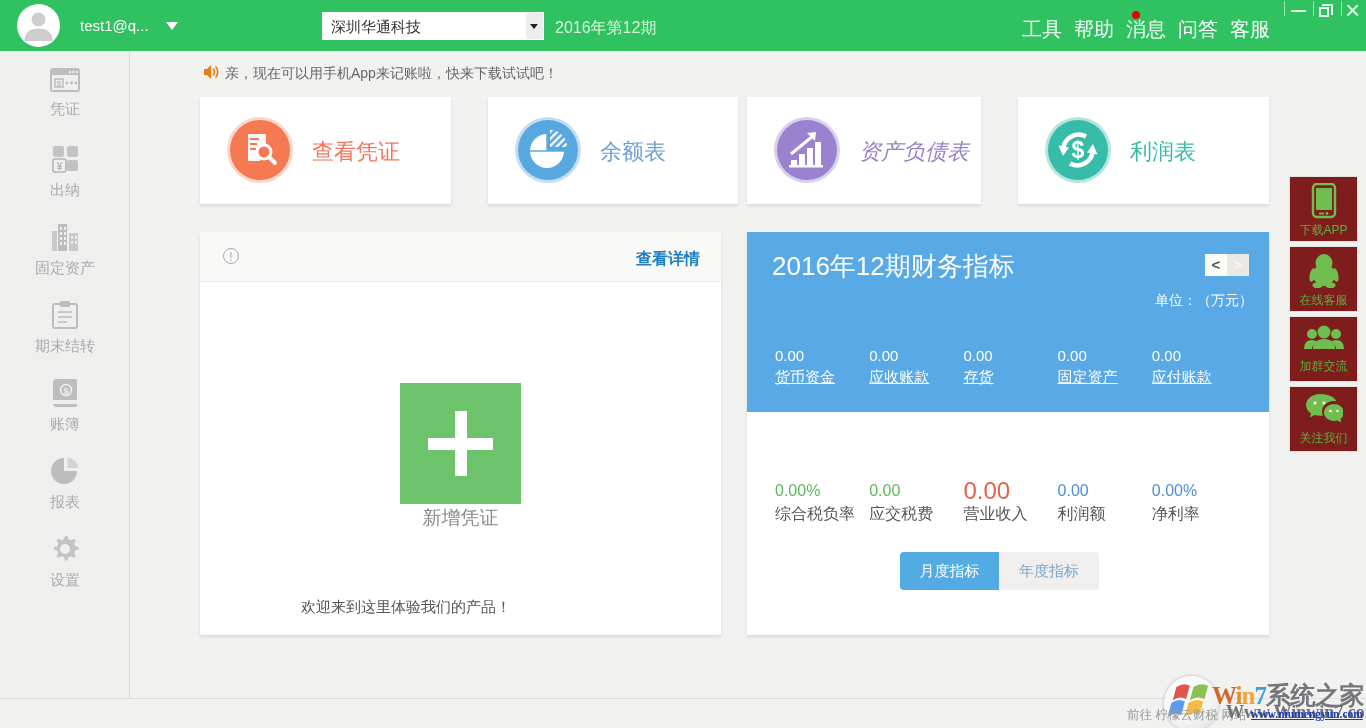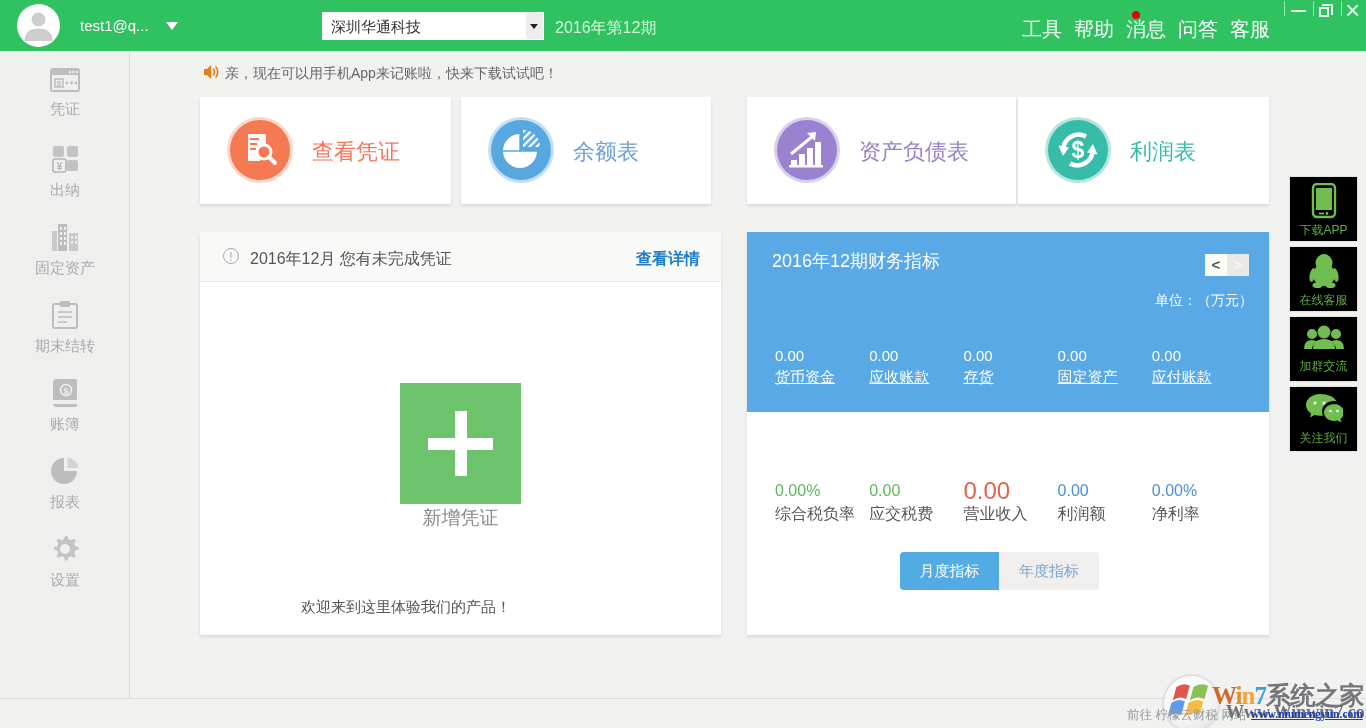--- a/index.html
+++ b/index.html
@@ -49,42 +49,42 @@
 #lphead .more { position:absolute; right:21px; top:17px; font-size:16px; color:#1c7ec8; font-weight:bold; }
 #plus { position:absolute; left:200px; top:151px; width:121px; height:121px; background:#6cc36c; }
 #plus .h { position:absolute; left:28px; top:55px; width:65px; height:12px; background:#fff; }
 #plus .v { position:absolute; left:55px; top:28px; width:12px; height:65px; background:#fff; }
 #newvo { position:absolute; left:0; top:273px; width:521px; text-align:center; font-size:19px; color:#8a8a8a; }
 #welcome { position:absolute; left:0; top:366px; width:412px; text-align:center; font-size:15px; color:#555; }
 
 
 #rpanel { position:absolute; left:747px; top:232px; width:522px; height:403px; background:#fff; box-shadow:0 2px 3px rgba(0,0,0,0.10); }
 #rblue { position:absolute; left:0; top:0; width:522px; height:180px; background:#58a9e6; }
-#rtitle { position:absolute; left:25px; top:17px; font-size:18px; color:#fff; }
+#rtitle { position:absolute; left:25px; top:17px; font-size:26px; color:#fff; }
 #rnav { position:absolute; left:458px; top:22px; width:44px; height:22px; }
 #rnav .p { position:absolute; left:0; top:0; width:22px; height:22px; background:#fbfbfa; color:#555; font-size:15px; text-align:center; line-height:22px; font-weight:bold; }
 #rnav .n { position:absolute; left:22px; top:0; width:22px; height:22px; background:#e9e8e5; color:#f7f5f2; font-size:15px; text-align:center; line-height:22px; font-weight:bold; }
 #runit { position:absolute; right:16px; top:60px; font-size:14px; color:#fff; }
 .statrow { position:absolute; left:28px; width:471px; display:flex; }
 .statrow .col { flex:1; text-align:left; }
 #bluestats { top:115px; color:#fff; }
 #bluestats .num { font-size:15px; }
 #bluestats .lab { font-size:15px; margin-top:4px;text-decoration:underline; }
 #whitestats { top:248px; }
 #whitestats .num { font-size:16px; height:22px; line-height:22px; }
 #whitestats .lab { font-size:16px; color:#555; margin-top:2px; }
 #whitestats .col:nth-child(1) .num, #whitestats .col:nth-child(2) .num { color:#5cb85c; }
 #whitestats .col:nth-child(3) .num { color:#e8614b; font-size:24px; }
 #whitestats .col:nth-child(4) .num, #whitestats .col:nth-child(5) .num { color:#4a90d9; }
 #rbtns { position:absolute; left:153px; top:320px; width:186px; height:38px; }
 #rbtns .b1 { position:absolute; left:0; top:0; width:99px; height:38px; background:#53abe3; color:#fff; font-size:15px; text-align:center; line-height:38px; border-radius:4px 0 0 4px; }
 #rbtns .b2 { position:absolute; left:99px; top:0; width:100px; height:38px; background:#f0efed; color:#7ba7cc; font-size:15px; text-align:center; line-height:38px; border-radius:0 4px 4px 0; }
 
 
-.rbox { position:absolute; left:1289px; width:69px; height:66px; background:#000000; border:1px solid #e3e3e2; text-align:center; }
+.rbox { position:absolute; left:1289px; width:69px; height:66px; background:#7f1d1d; border:1px solid #e3e3e2; text-align:center; }
 .rbox svg { display:block; margin:6px auto 0; }
 .rbox .lbl { font-size:12px; color:#5fae3f; margin-top:3px; }
 
 
 #footline { position:absolute; left:0; top:698px; width:1366px; height:1px; background:#dededd; }
 #footer { position:absolute; left:0; top:699px; width:1366px; height:29px; background:#f1f1f0; }
 
 
 #wmcircle { position:absolute; left:1164px; top:676px; width:55px; height:55px; border-radius:50%; background:radial-gradient(circle at 35% 30%, #ffffff 0%, #f4f4f4 55%, #dcdcdc 100%); box-shadow:0 0 3px rgba(0,0,0,0.3); }
 #wmtitle { position:absolute; left:1212px; top:679px; font-size:25px; font-weight:bold; color:#75767a; white-space:nowrap; letter-spacing:-0.5px; }
@@ -217,39 +217,39 @@
     <svg width="60" height="60" viewBox="0 0 60 60">
       <path d="M18 14 h18 v13 l-6 14 h-12 z" fill="#fff" opacity="0.95"></path>
       <path d="M20 19 h9 M20 24 h7 M20 29 h6" stroke="#f57a54" stroke-width="2"></path>
       <circle cx="34" cy="32" r="7" fill="#f57a54" stroke="#fff" stroke-width="3"></circle>
       <line x1="39" y1="37" x2="45" y2="43" stroke="#fff" stroke-width="4" stroke-linecap="round"></line>
     </svg>
   </div>
     </div>
   <div class="cap" style="color:#f4765a;">查看凭证</div>
 </div>
-<div class="card" style="left:461px; width:250px;">
+<div class="card" style="left:488px; width:250px;">
   <div class="ring" style="background:#c3ddf4;">
       <div class="circ" style="background:#58a8e0;">
     <svg width="60" height="60" viewBox="0 0 60 60">
       <defs>
             <pattern id="hatch" patternUnits="userSpaceOnUse" width="5" height="5" patternTransform="rotate(45)">
               <line x1="1" y1="0" x2="1" y2="5" stroke="#fff" stroke-width="2.6"></line>
             </pattern>
           </defs>
       <path d="M29 31 L29 14 A17 17 0 1 0 46 31 Z" fill="#fff"></path>
       <line x1="29" y1="31" x2="29" y2="14" stroke="#58a8e0" stroke-width="1.4"></line>
       <line x1="12" y1="31" x2="46" y2="31" stroke="#58a8e0" stroke-width="1.4"></line>
       <path d="M32 27 L32 10 A17 17 0 0 1 49 27 Z" fill="url(#hatch)"></path>
     </svg>
   </div>
     </div>
   <div class="cap" style="color:#6b9fd6;">余额表</div>
 </div>
-<div class="card" style="left:747px; width:269px;">
+<div class="card" style="left:747px; width:234px;font-style:italic;">
   <div class="ring" style="background:#d9cdf0;">
       <div class="circ" style="background:#9b82d0;">
     <svg width="60" height="60" viewBox="0 0 60 60">
       <rect x="14" y="40" width="6" height="5" fill="#fff"></rect>
       <rect x="22" y="34" width="6" height="11" fill="#fff"></rect>
       <rect x="30" y="28" width="6" height="17" fill="#fff"></rect>
       <rect x="38" y="22" width="6" height="23" fill="#fff"></rect>
       <path d="M14 34 L36 16" stroke="#fff" stroke-width="3" fill="none"></path>
       <path d="M30 13 l9 -1 -1 9 z" fill="#fff"></path>
       <rect x="12" y="45" width="34" height="2.5" fill="#fff"></rect>
@@ -269,21 +269,20 @@
       <text x="30" y="38" font-size="23" font-weight="bold" fill="#fff" text-anchor="middle">$</text>
     </svg>
   </div>
     </div>
   <div class="cap" style="color:#36bca8;">利润表</div>
 </div>
 
 <div id="lpanel">
   <div id="lphead">
     <div class="warn">!</div>
-    <div class="t">2016年12月 您有未完成凭证</div>
     <div class="more">查看详情</div>
   </div>
   <div id="plus">
       <div class="h"></div>
       <div class="v"></div>
     </div>
   <div id="newvo">新增凭证</div>
   <div id="welcome">欢迎来到这里体验我们的产品！</div>
 </div>
 

